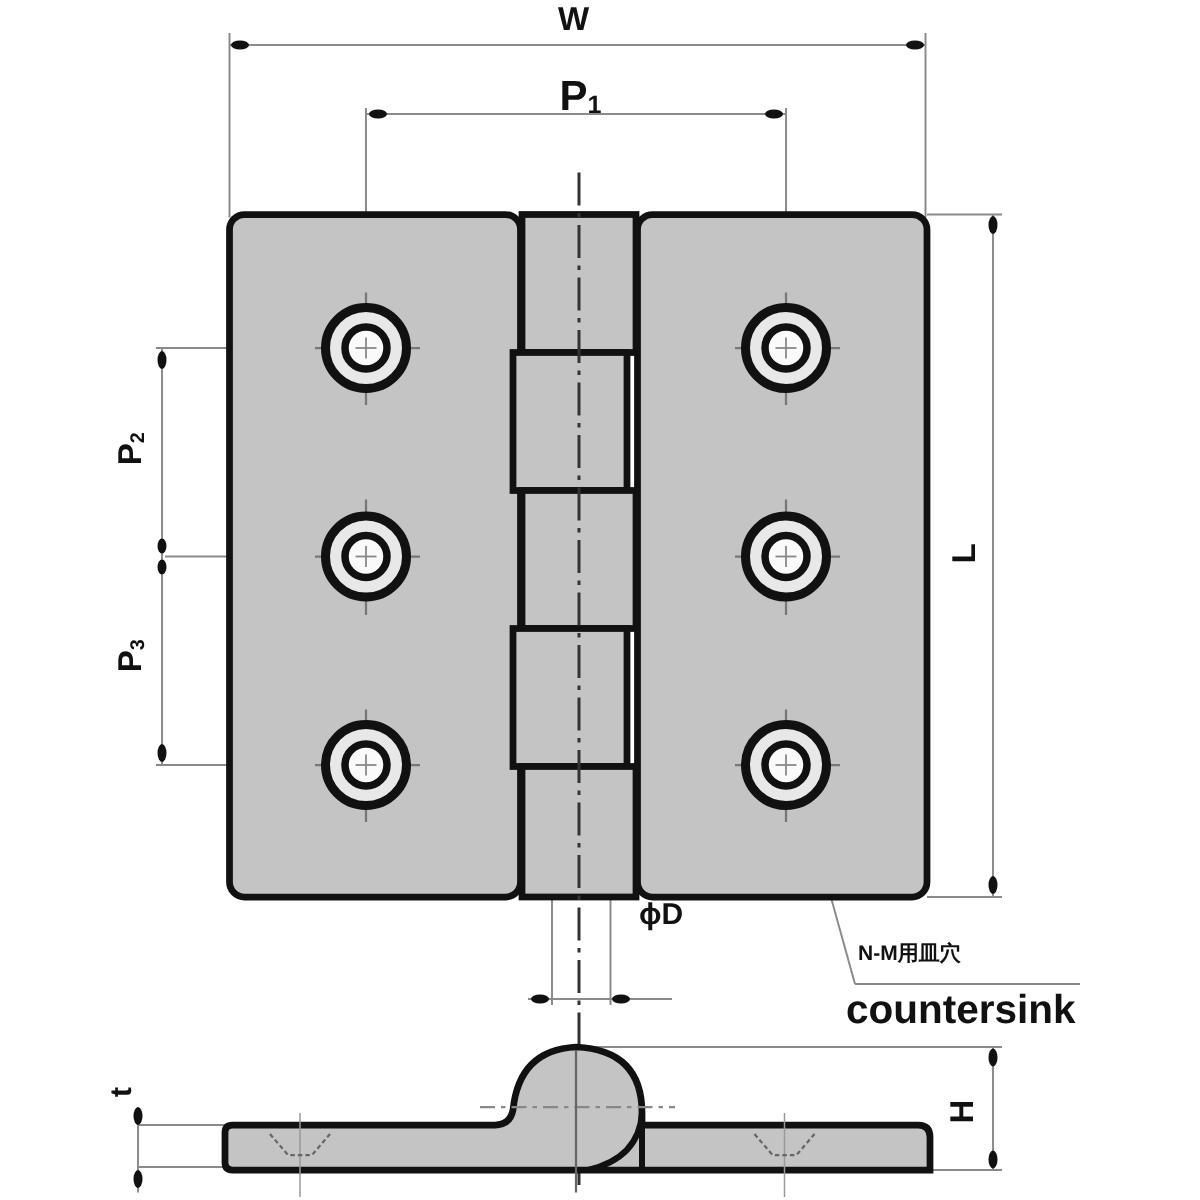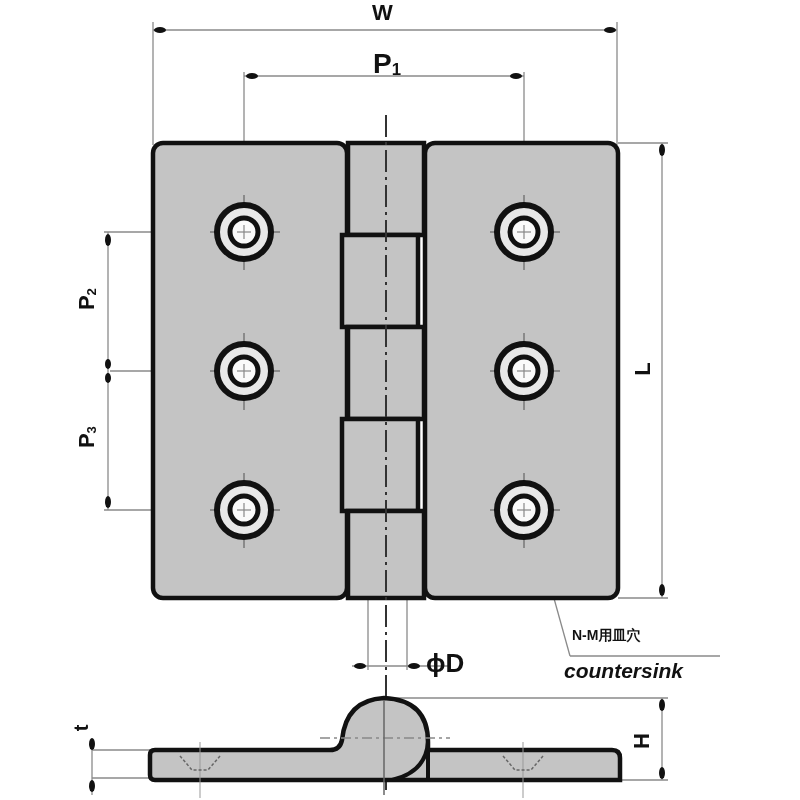--- a/index.html
+++ b/index.html
@@ -167,28 +167,28 @@
   </div>
   <div class="lbl rot" style="left:76px;top:288px;font-size:22px;">
     <span>P</span><sub>2</sub>
   </div>
   <div class="lbl rot" style="left:76px;top:426px;font-size:22px;">
     <span>P</span><sub>3</sub>
   </div>
   <div class="lbl rot" style="left:636px;top:358px;font-size:22px;">
     <span>L</span>
   </div>
-  <div class="lbl" style="left:426px;top:650px;font-size:26px;">
+  <div class="lbl" style="left:426px;top:600px;font-size:20px;">
     <span>ϕD</span>
   </div>
   <div class="lbl rot" style="left:634px;top:730px;font-size:22px;">
     <span>H</span>
   </div>
   <div class="lbl rot" style="left:78px;top:718px;font-size:20px;">
     <span>t</span>
   </div>
   <div class="lbl" style="left:572px;top:628px;font-size:14px;">
     <span>N-M用皿穴</span>
   </div>
-  <div class="lbl" style="left:564px;top:660px;font-size:21px;font-style:italic;">
+  <div class="lbl" style="left:564px;top:660px;font-size:27px;">
     <span>countersink</span>
   </div>
 </div>
 
 </body></html>

